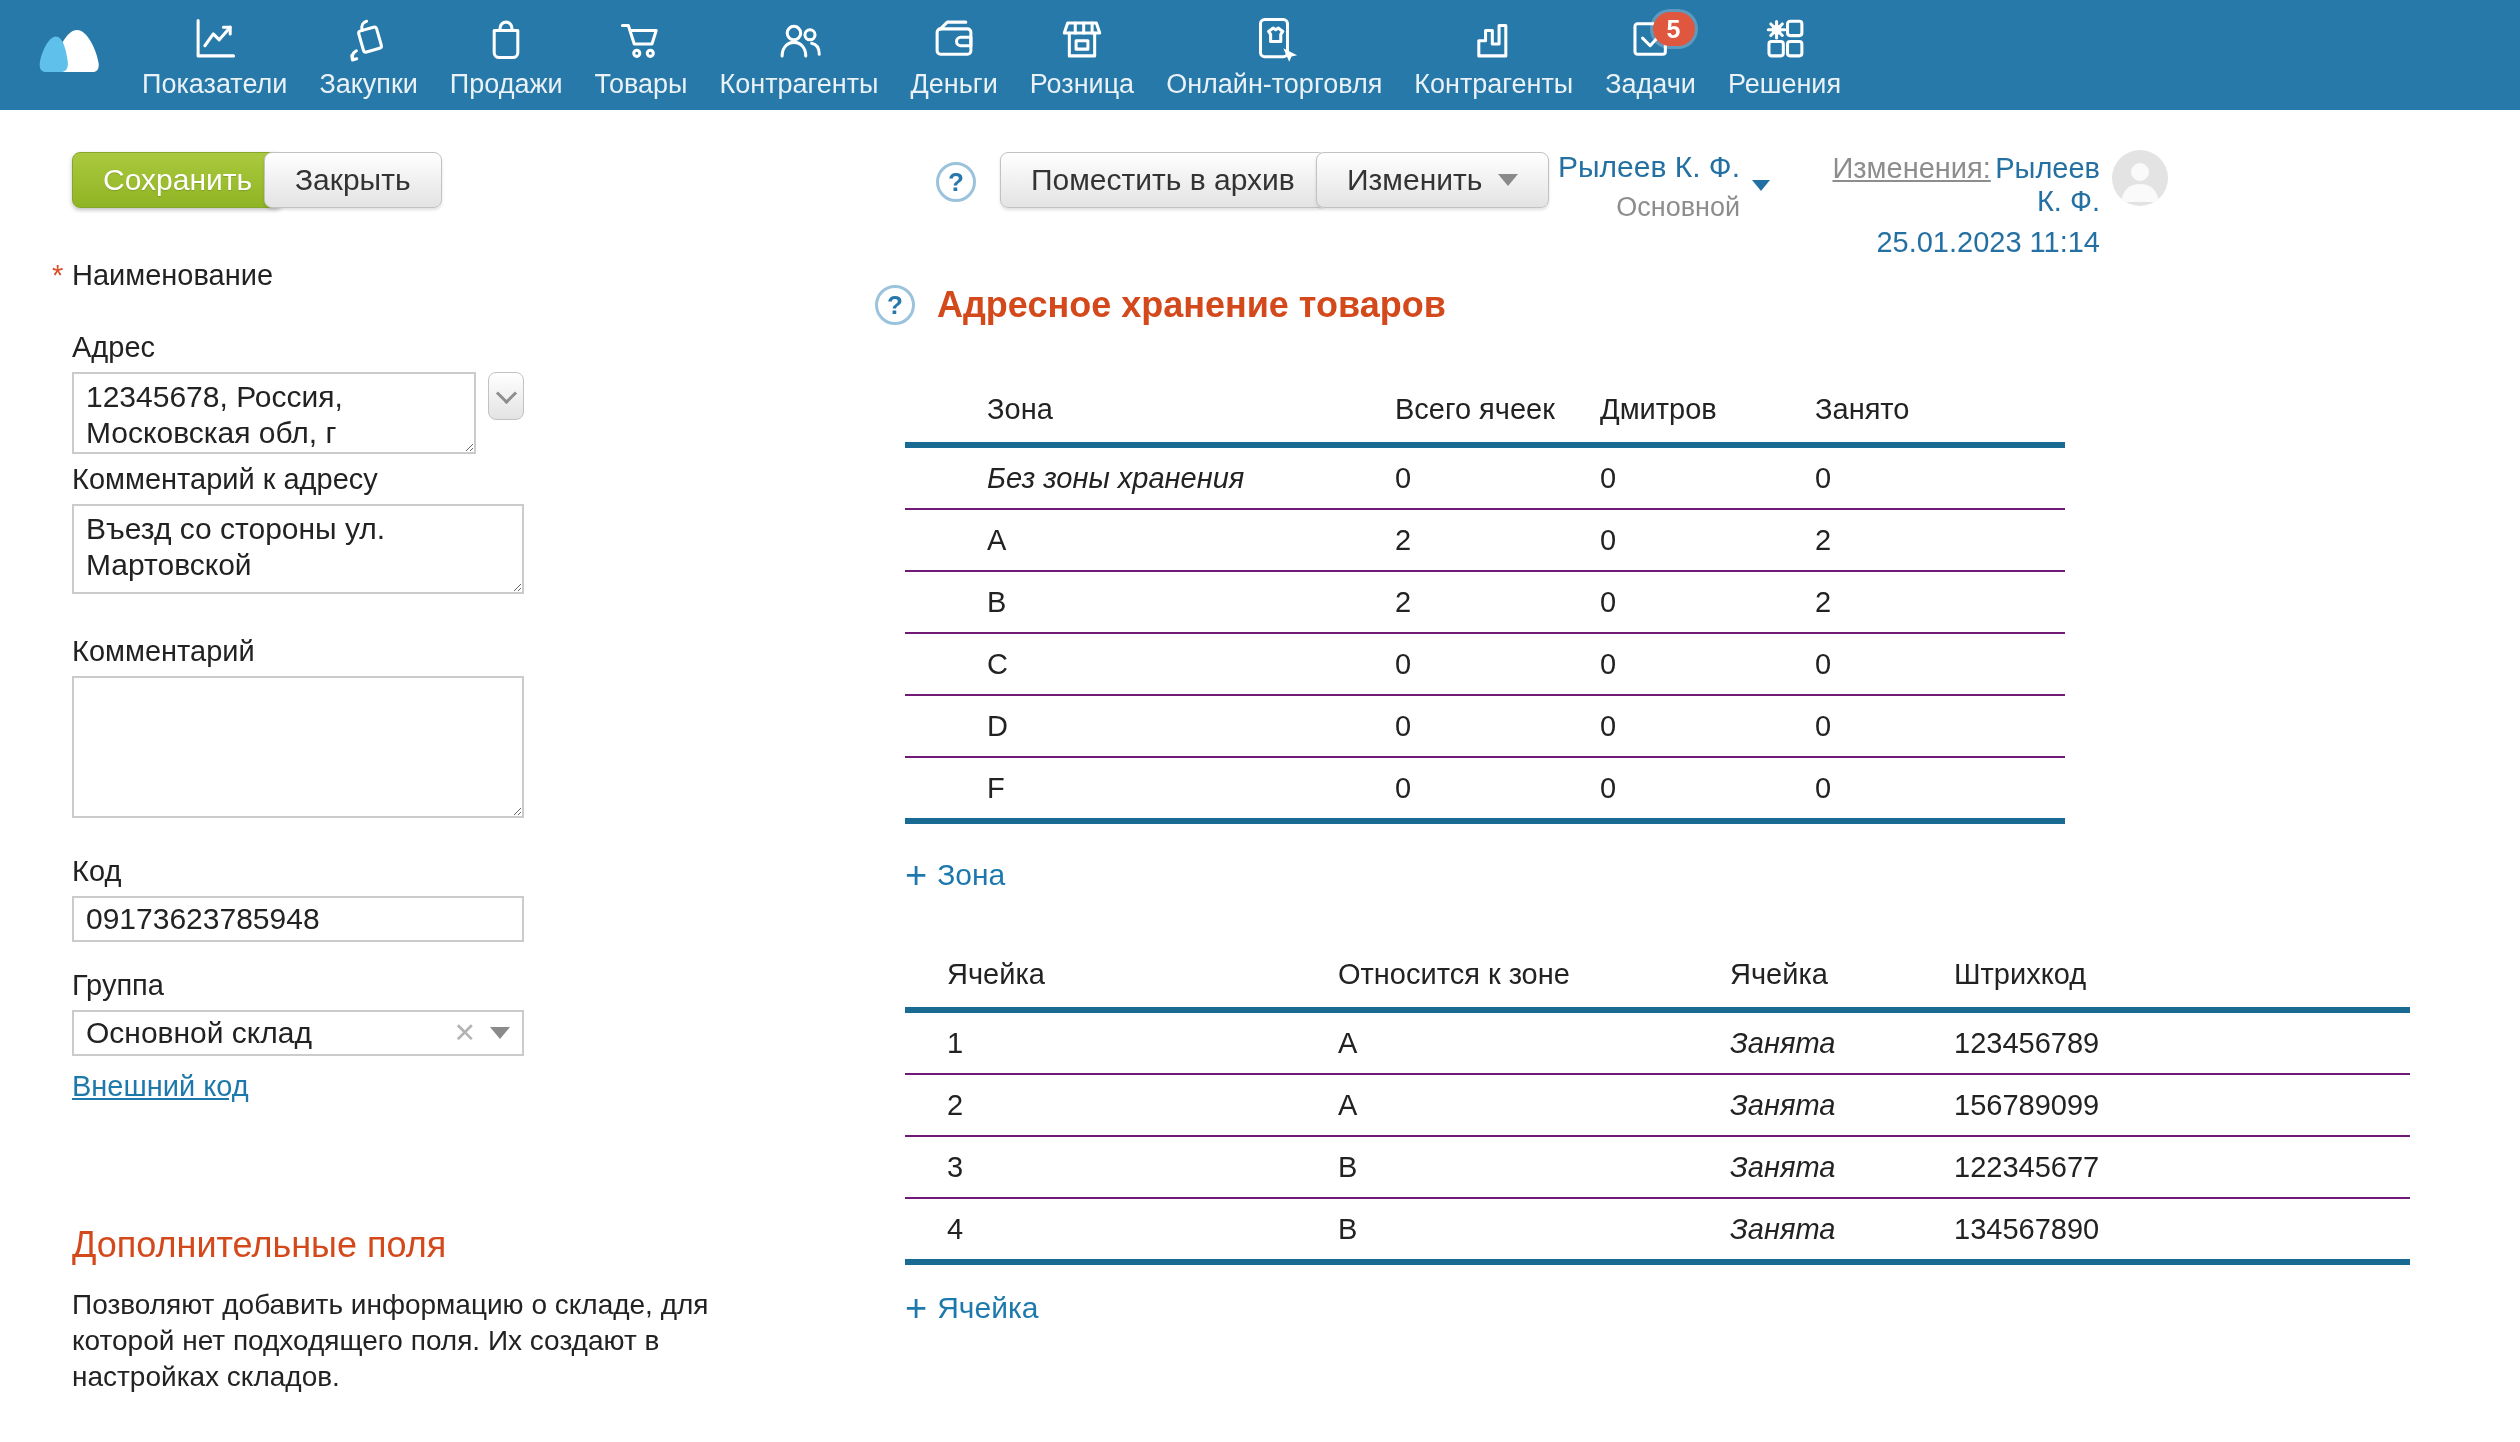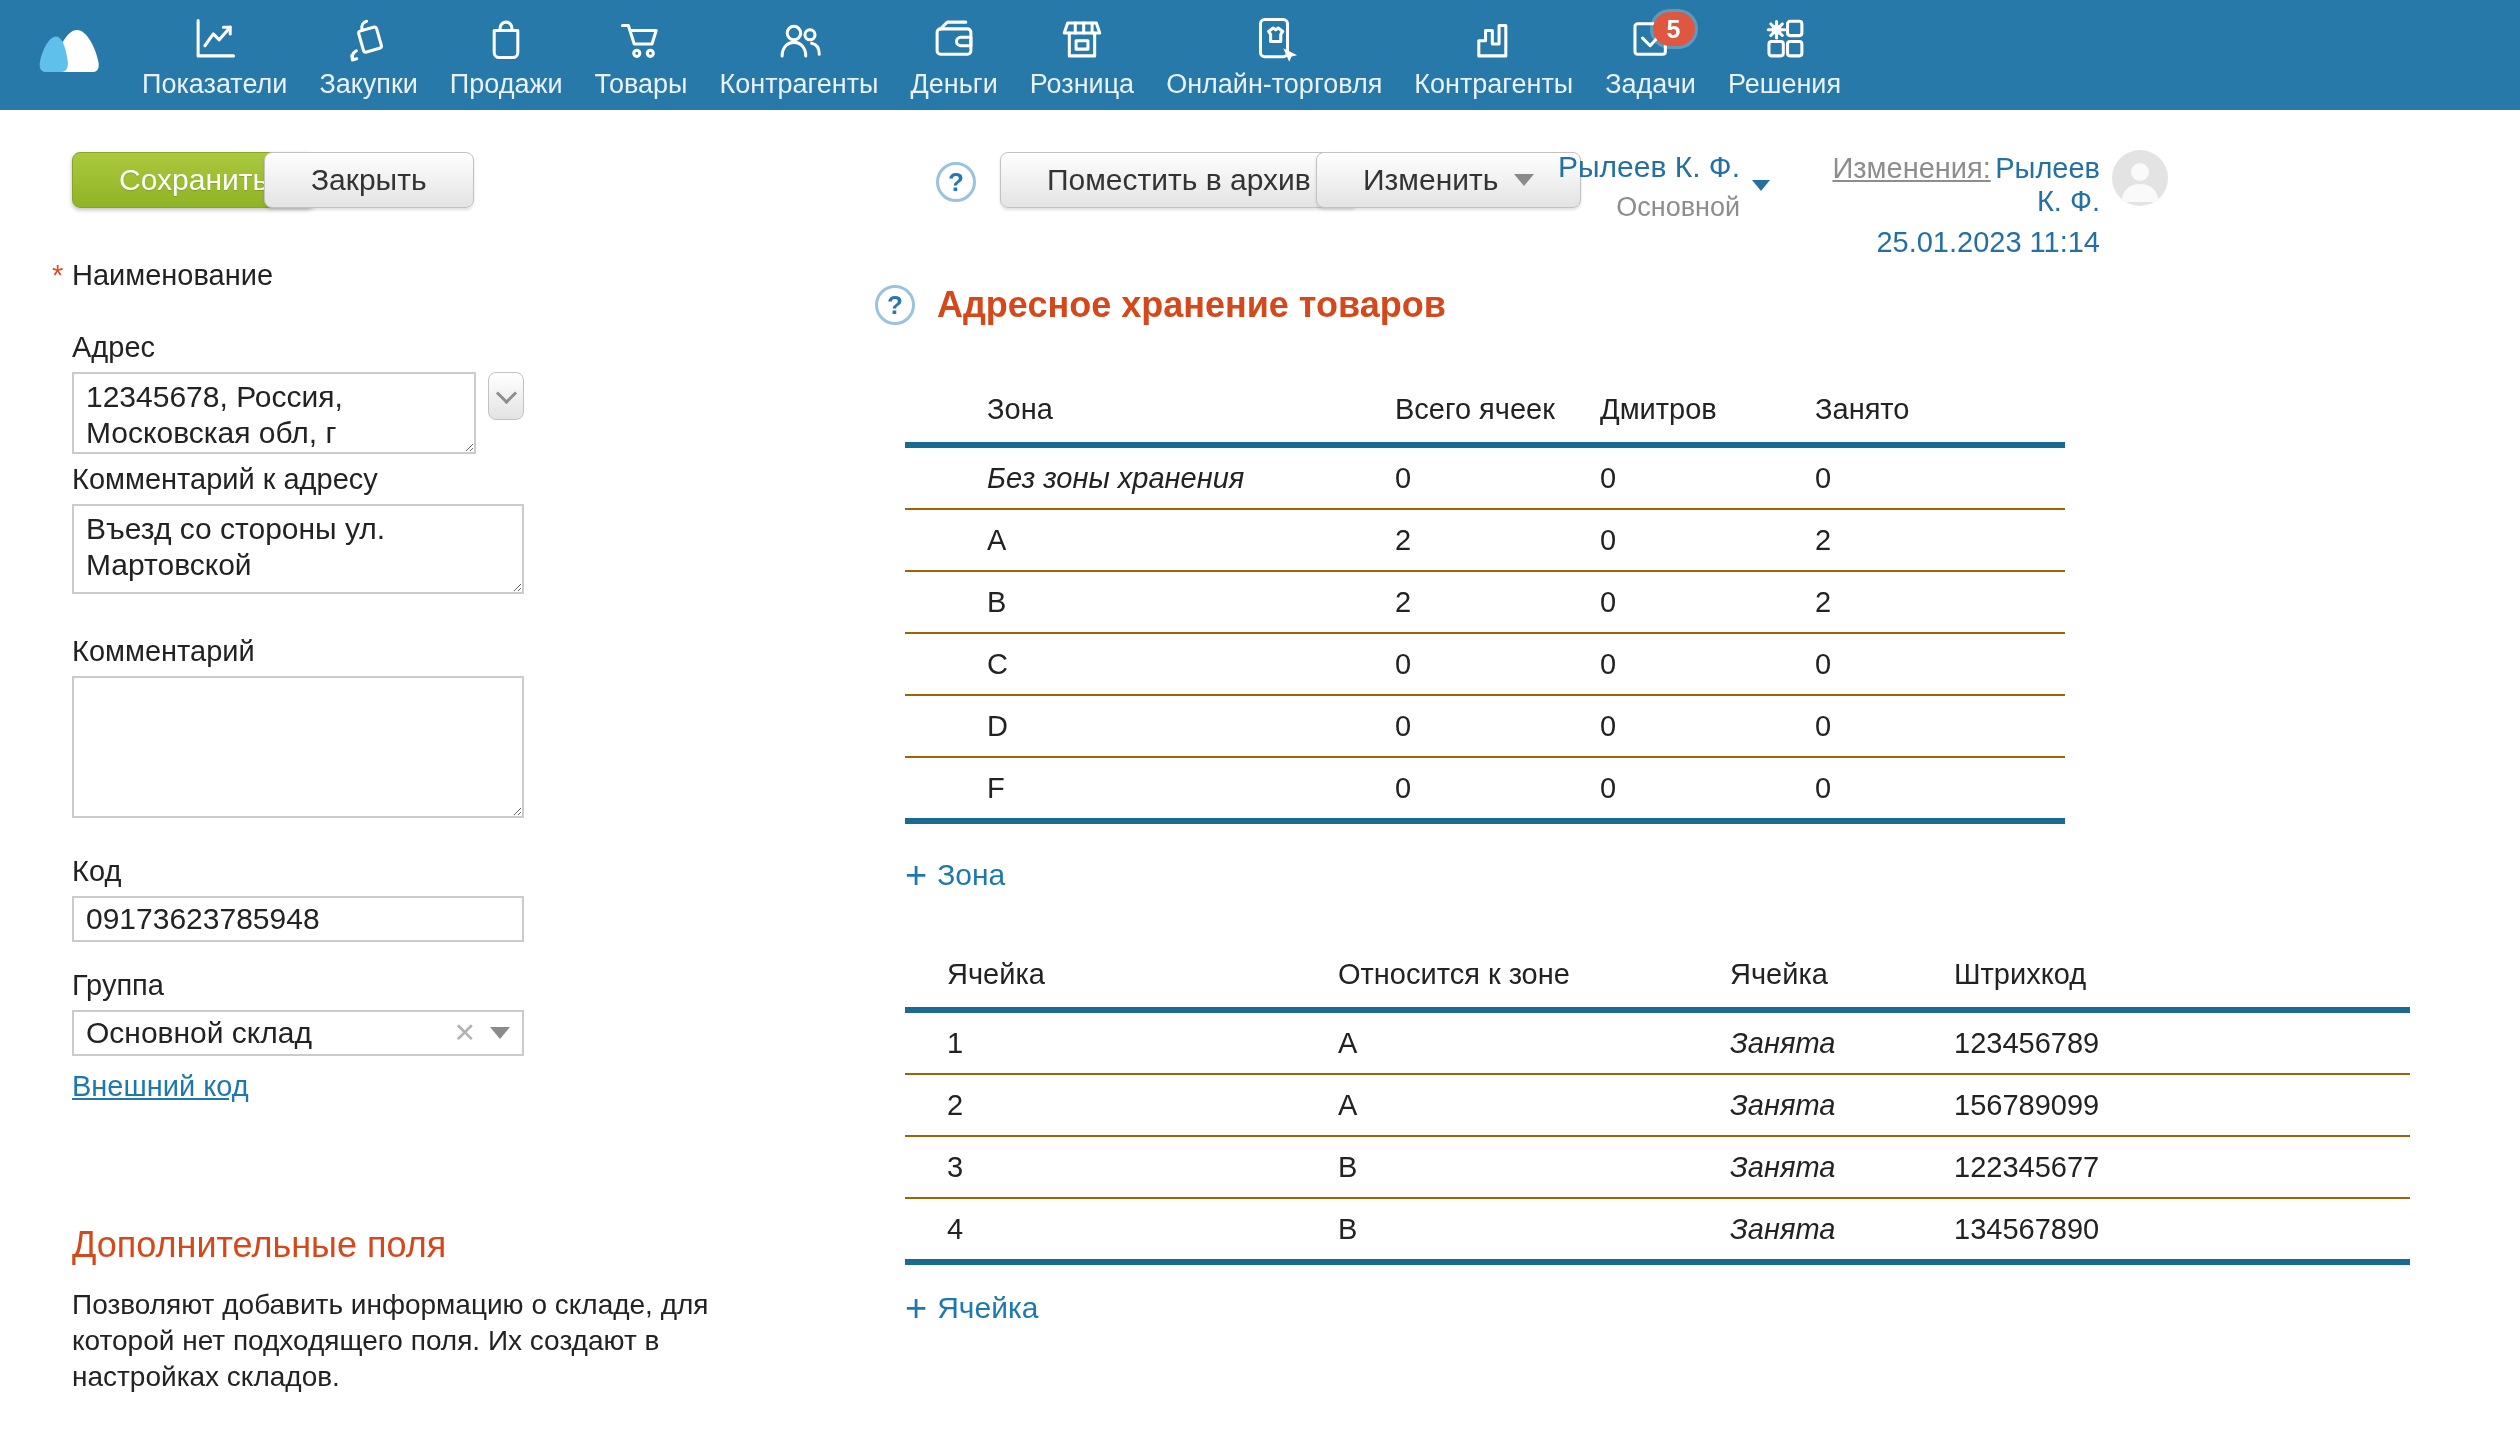--- a/index.html
+++ b/index.html
@@ -13,21 +13,21 @@
   .logo{position:absolute;left:36px;top:24px;width:76px;height:62px;}
   .nav{position:absolute;left:126px;top:0;height:110px;display:flex;align-items:flex-start;}
   .nav-item{display:flex;flex-direction:column;align-items:center;padding:12px 16px 0;position:relative;cursor:pointer;}
   .nav-icon{width:58px;height:54px;position:relative;}
   .nav-icon svg{width:100%;height:100%;display:block;}
   .nav-label{font-size:27px;color:#eaf2f7;line-height:32px;white-space:nowrap;margin-top:2px;}
   .badge{position:absolute;top:0px;left:50%;margin-left:2px;background:#e0573f;color:#fff;
     font-size:25px;font-weight:bold;line-height:34px;padding:0 14px;border-radius:18px;box-shadow:0 0 0 3px rgba(255,255,255,.25);}
   
   .btn{position:absolute;height:56px;border-radius:8px;font-size:30px;line-height:54px;
-    padding:0 46px;box-sizing:border-box;cursor:pointer;white-space:nowrap;}
+    padding:0 30px;box-sizing:border-box;cursor:pointer;white-space:nowrap;}
   .btn-green{background:linear-gradient(#abc93f,#8fb424);border:1px solid #86a52b;color:#fff;
     box-shadow:0 2px 4px rgba(0,0,0,.25);text-shadow:0 1px 1px rgba(0,0,0,.15);}
   .btn-gray{background:linear-gradient(#ffffff,#e3e3e3);border:1px solid #c2c2c2;color:#333;
     box-shadow:0 2px 3px rgba(0,0,0,.12);}
   .caret-down{width:0;height:0;border-left:10px solid transparent;border-right:10px solid transparent;
     border-top:12px solid #8a8a8a;display:inline-block;vertical-align:middle;margin:-4px 0 0 16px;}
   .help-badge{position:absolute;width:40px;height:40px;border-radius:50%;border:3px solid #9cc3dc;
     color:#2878ab;font-size:26px;font-weight:bold;display:flex;align-items:center;justify-content:center;
     background:#fff;box-sizing:border-box;cursor:pointer;}
   .user{position:absolute;left:1540px;top:150px;width:230px;text-align:right;}
@@ -71,21 +71,21 @@
   .section-head .help-badge{position:static;flex:0 0 auto;}
   .section-head h2{margin:0 0 0 22px;font-weight:bold;}
   .tbl-wrap{margin-left:30px;}
   .zones-wrap{margin-top:58px;}
   .cells-wrap{margin-top:56px;}
   table.data{border-collapse:collapse;table-layout:fixed;}
   table.zones{width:1160px;}
   table.cells{width:1505px;}
   table.data th{font-weight:normal;font-size:29px;text-align:left;color:#222;
     padding:10px 0 16px;border-bottom:6px solid #1a6b94;}
-  table.data td{height:60px;font-size:29px;color:#222;border-bottom:2px solid #a16207;padding:0;}
+  table.data td{height:60px;font-size:29px;color:#222;border-bottom:2px solid #701a75;padding:0;}
   table.data tbody tr:last-child td{border-bottom:6px solid #1a6b94;}
   table.zones th:first-child,table.zones td:first-child{padding-left:82px;}
   table.cells th:first-child,table.cells td:first-child{padding-left:42px;}
   .muted, td.status{color:#9aa0a4;font-style:italic;}
   .add-link{display:inline-flex;align-items:center;margin:34px 0 0 30px;color:#1d79ad;
     font-size:30px;cursor:pointer;text-decoration:none;}
   .add-link .plus{font-size:38px;line-height:30px;margin-right:10px;font-weight:normal;}
   .cells-add{margin-top:26px;}
 </style>
 </head>

